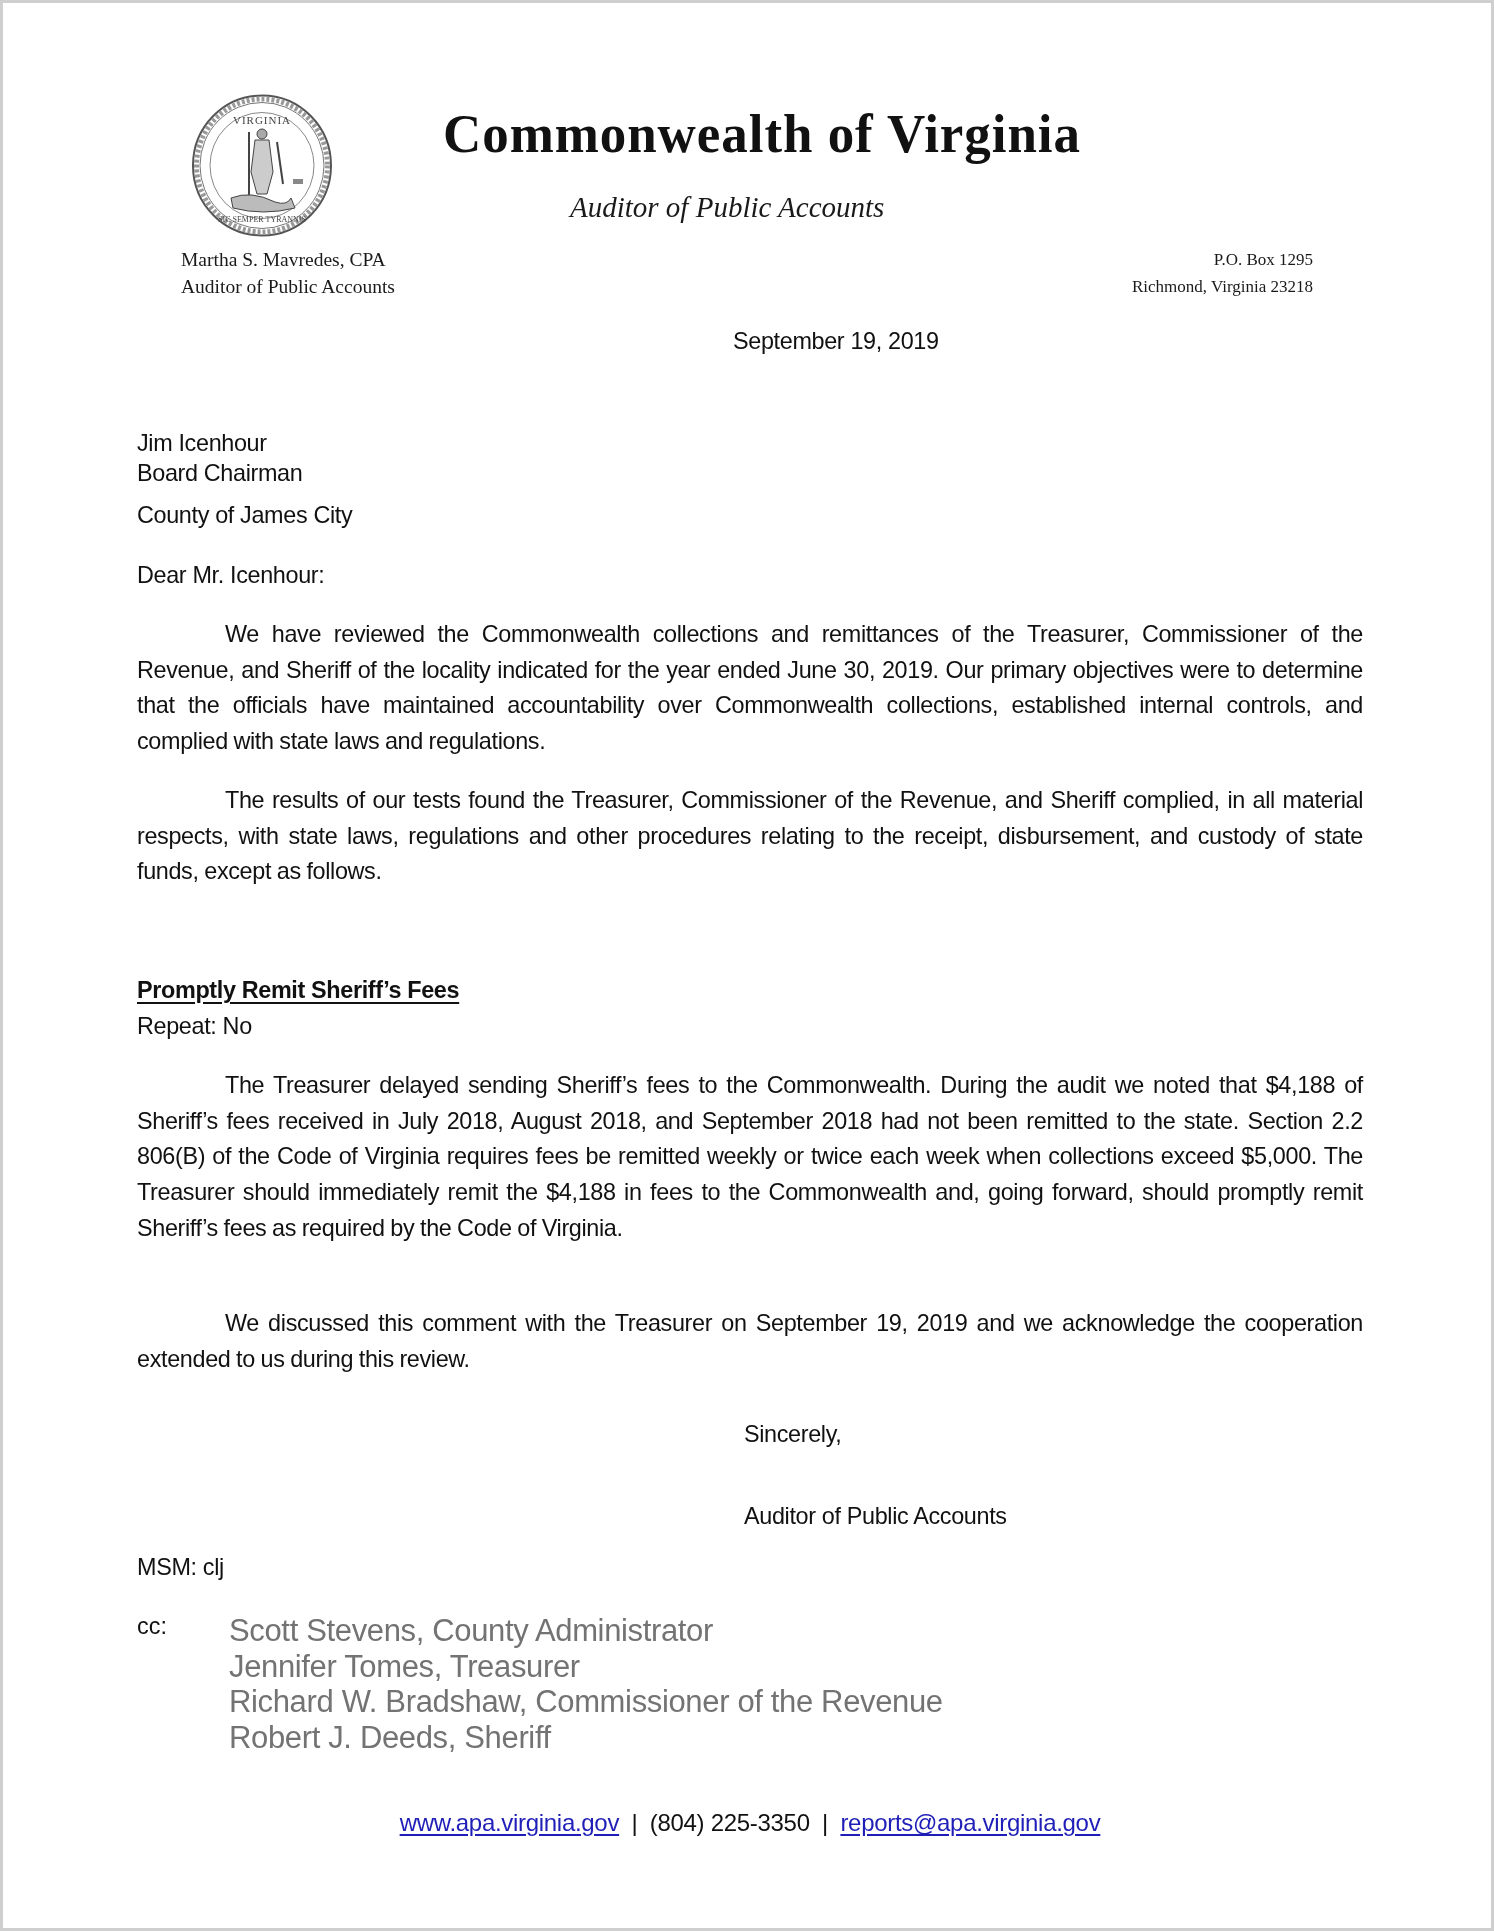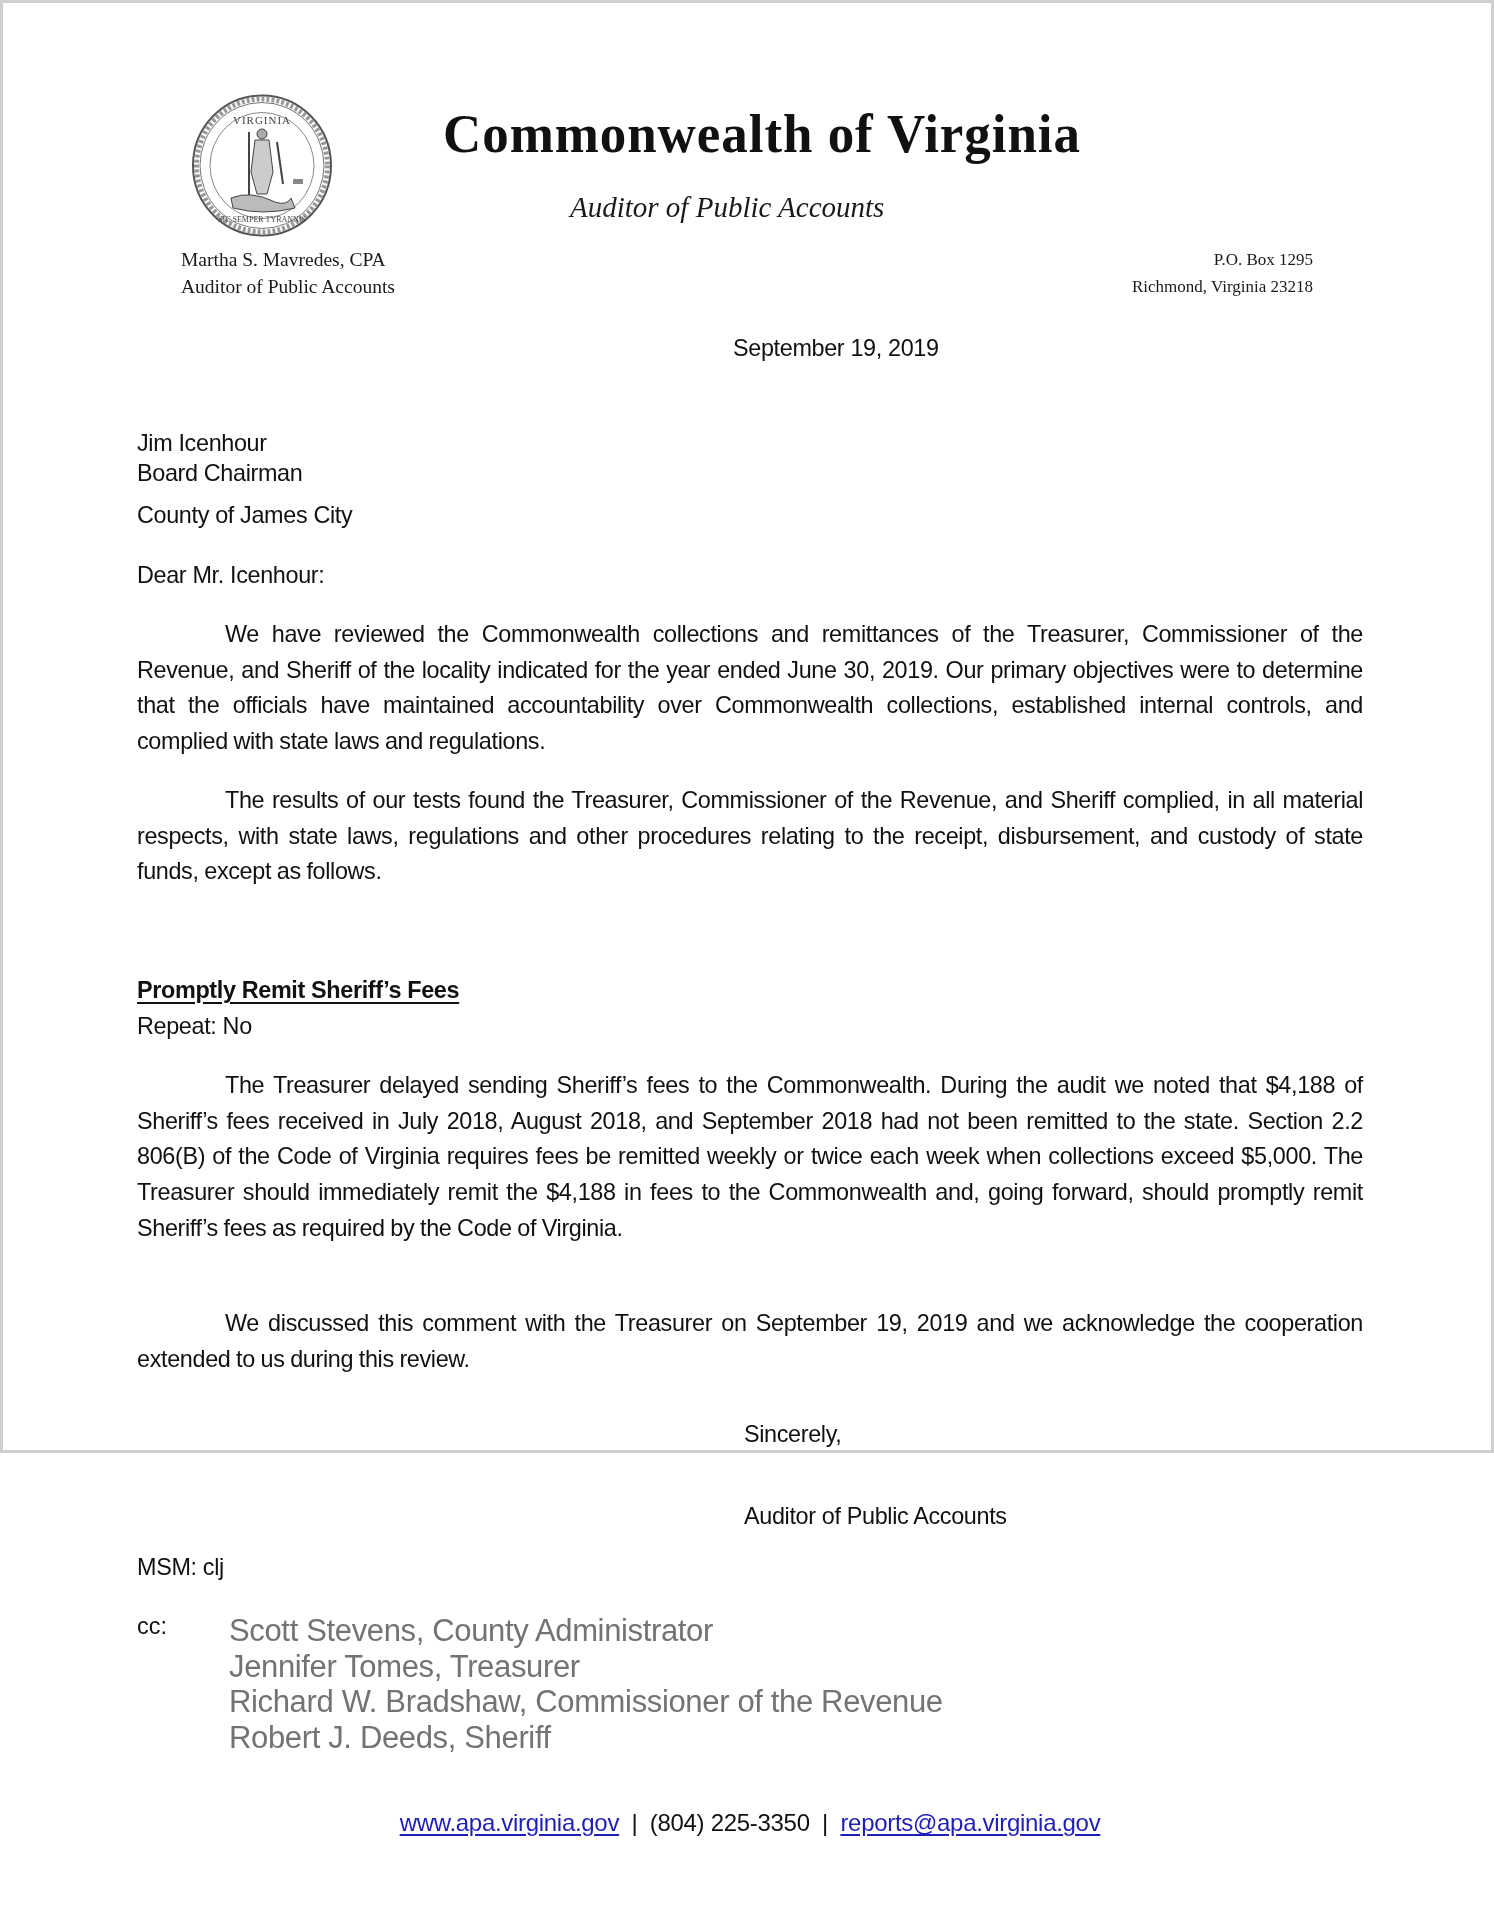--- a/index.html
+++ b/index.html
@@ -1,18 +1,18 @@
 <!DOCTYPE html>
 <html><head>
 <meta charset="utf-8">
 <style>
   html, body { margin: 0; padding: 0; background: #ffffff; }
   body { width: 1494px; height: 1931px; position: relative; overflow: hidden; }
   .page {
-    position: absolute; left: 0; top: 0; width: 1494px; height: 1453px;
+    position: absolute; left: 0; top: 0; width: 1494px; height: 1931px;
     box-sizing: border-box; border: 3px solid #cfcfcf; background: #fff;
   }
   .abs { position: absolute; margin: 0; white-space: nowrap; }
   .serif { font-family: "Liberation Serif", "DejaVu Serif", serif; color: #1a1a1a; }
   .seal {
     position: absolute; left: 188px; top: 91px; width: 142px; height: 143px;
   }
   .title {
     left: 440px; top: 100px; font-size: 54px; font-weight: bold;
     letter-spacing: 1px; font-family: "Liberation Serif", "DejaVu Serif", serif;
@@ -69,21 +69,21 @@
 
   <div class="abs serif addr-left">
     <div>Martha S. Mavredes, CPA</div>
     <div>Auditor of Public Accounts</div>
   </div>
   <div class="abs serif addr-right">
     <div>P.O. Box 1295</div>
     <div>Richmond, Virginia 23218</div>
   </div>
 
-  <p class="line" style="left:730px; top:328px;">September 19, 2019</p>
+  <p class="line" style="left:730px; top:321px;">September 19, 2019</p>
 
   <p class="line" style="top:423px;text-align:center;">Jim Icenhour</p>
   <p class="line" style="top:445px;margin-top:8px;">Board Chairman</p>
   <p class="line" style="top:495px;">County of James City</p>
 
   <p class="line" style="top:555px;">Dear Mr. Icenhour:</p>
 
   <p class="para" style="top:614px;"><span class="indent"></span><span>We have reviewed the Commonwealth collections and remittances of the Treasurer, Commissioner of the Revenue, and Sheriff of the locality indicated for the year ended June 30, 2019. Our primary objectives were to determine that the officials have maintained accountability over Commonwealth collections, established internal controls, and complied with state laws and regulations.</span></p>
   <p class="para" style="top:780px;"><span class="indent"></span><span>The results of our tests found the Treasurer, Commissioner of the Revenue, and Sheriff complied, in all material respects, with state laws, regulations and other procedures relating to the receipt, disbursement, and custody of state funds, except as follows.</span></p>
 

